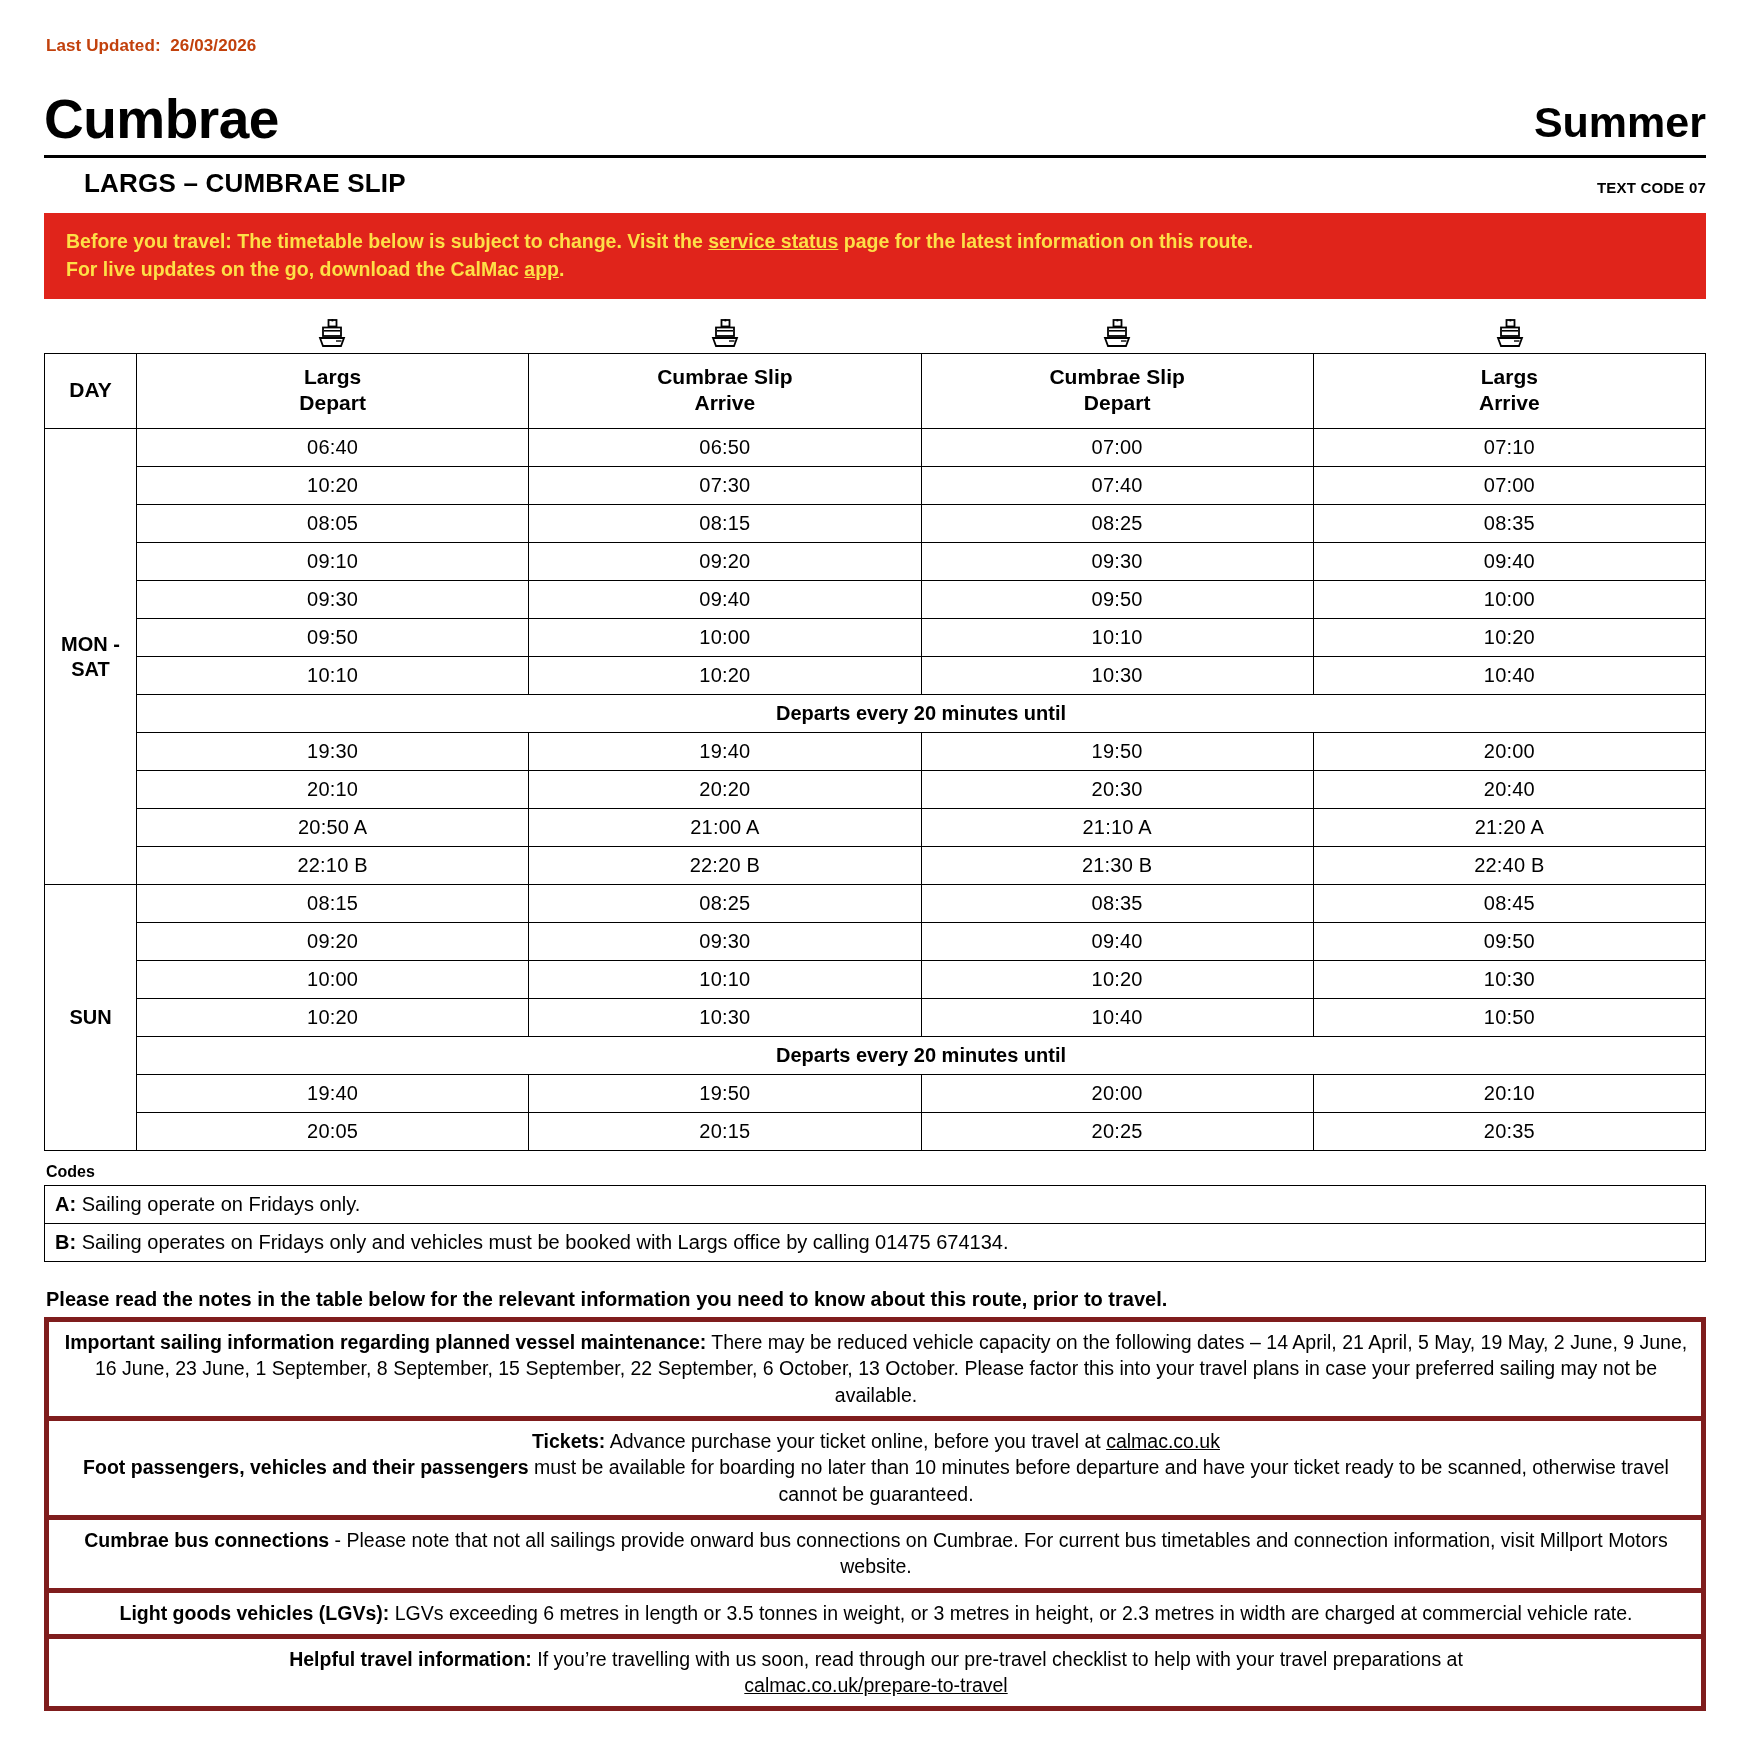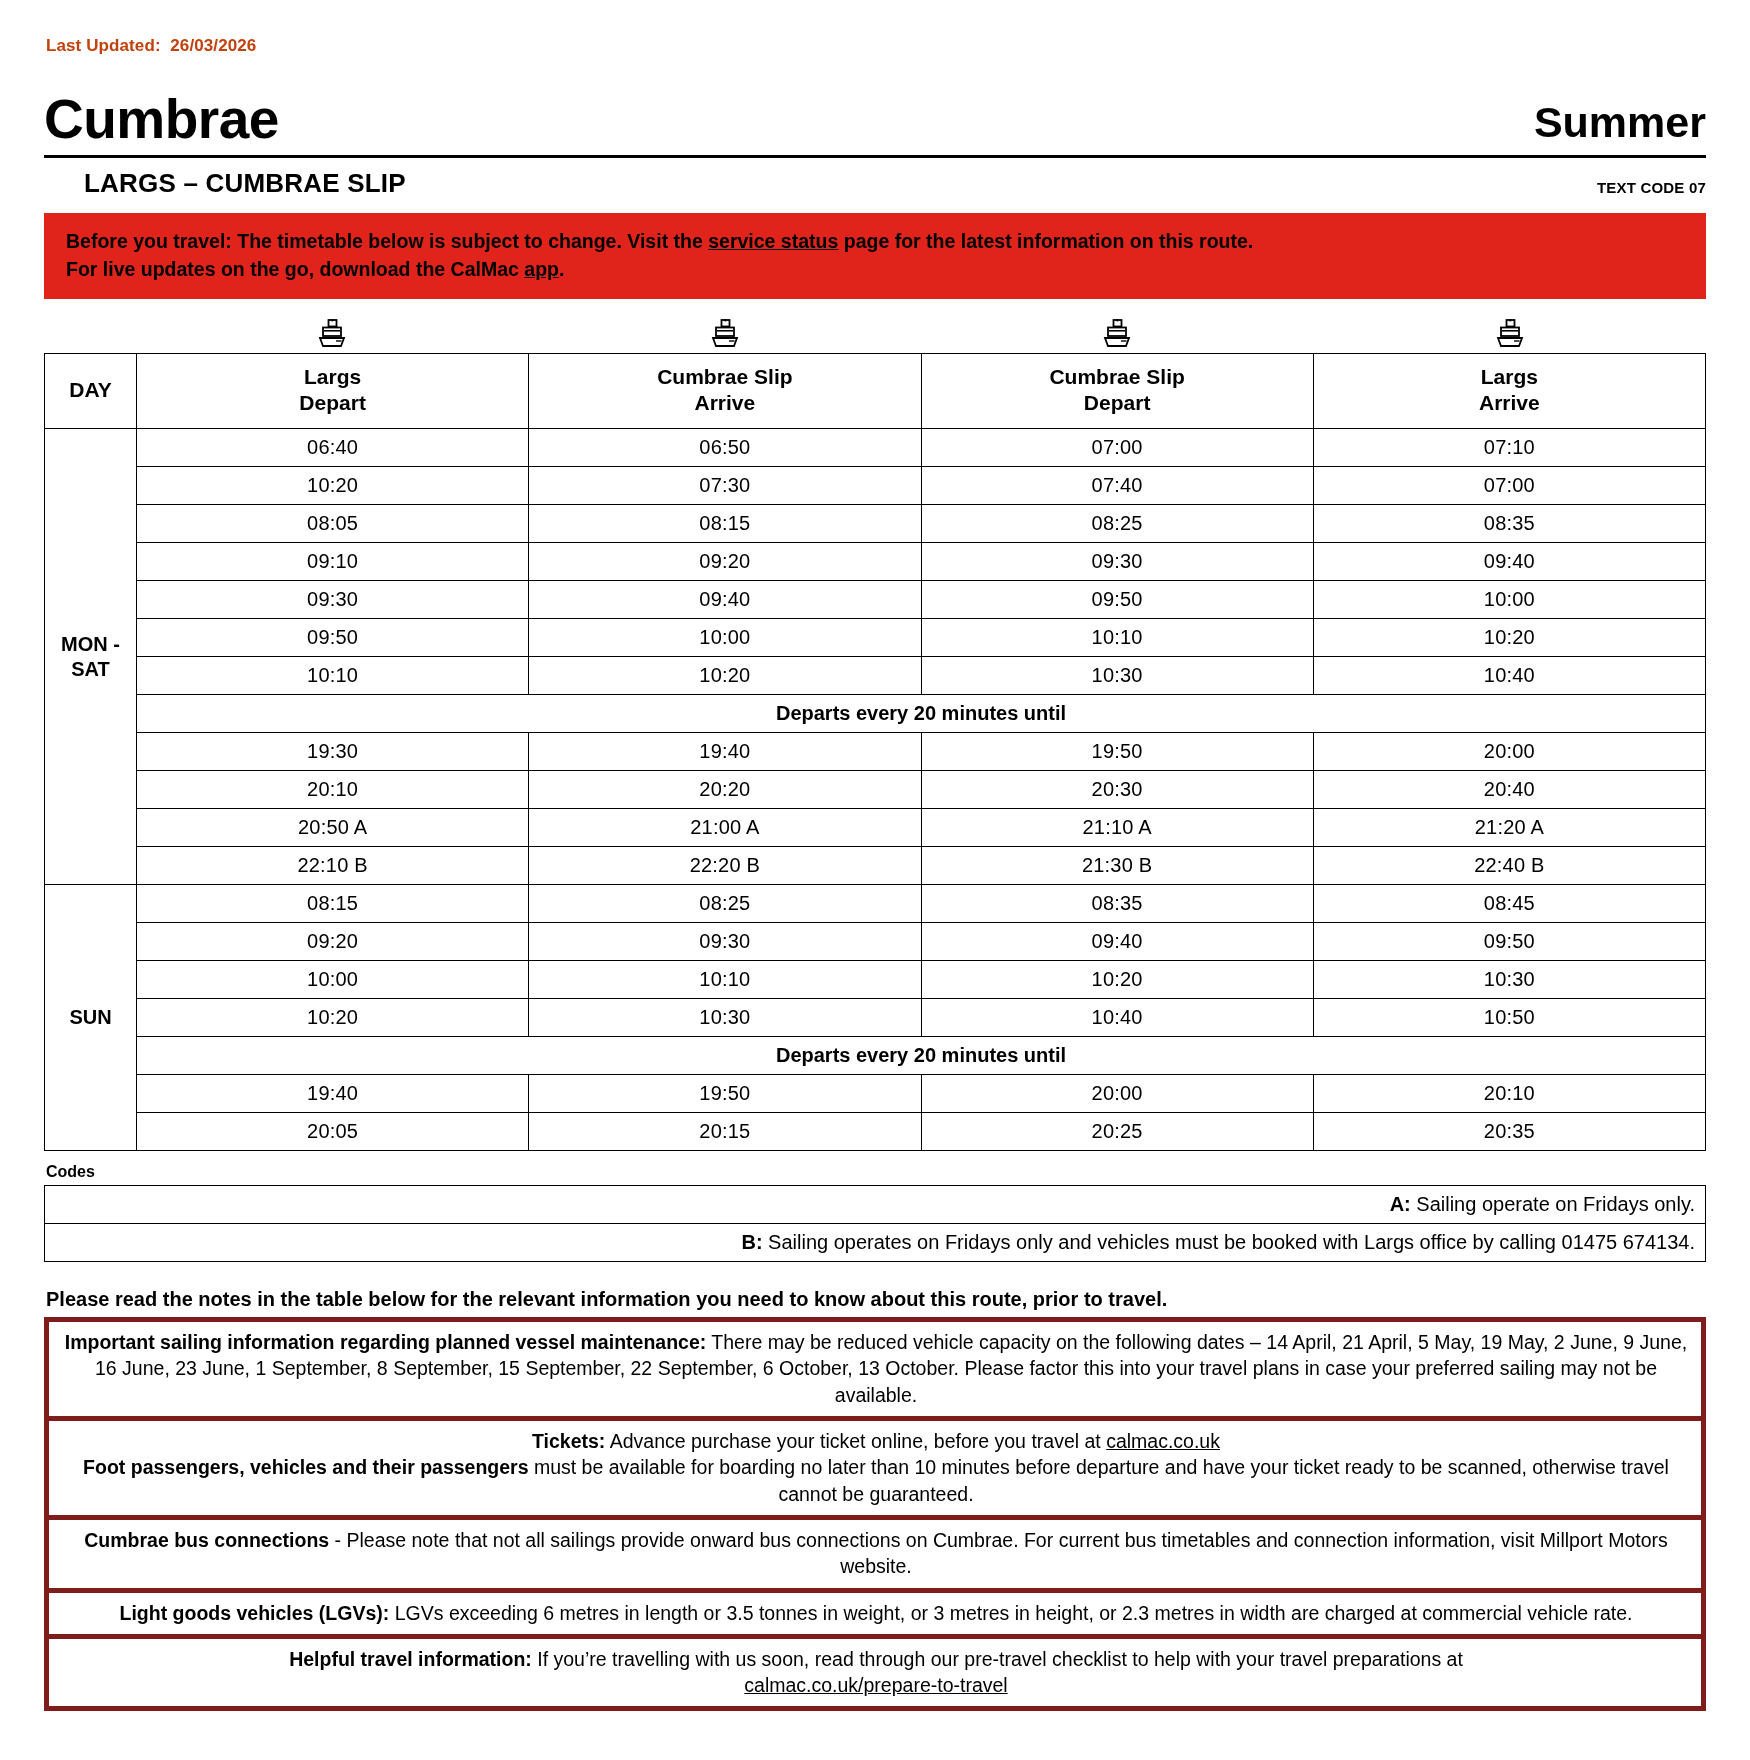--- a/index.html
+++ b/index.html
@@ -67,21 +67,21 @@
   .text-code {
     font-size: 15px;
     font-weight: bold;
     letter-spacing: .2px;
     padding-bottom: 3px;
   }
 
   
   .banner {
     background: #e0241b;
-    color: #000000;
+    color: #fde047;
     font-size: 19.5px;
     font-weight: bold;
     line-height: 1.45;
     padding: 14px 22px 15px 22px;
   }
   .banner u { text-decoration: underline; }
 
   
   .icon-row {
     display: flex;
@@ -139,21 +139,21 @@
   }
   table.codes {
     width: 100%;
     border-collapse: collapse;
     table-layout: auto;
   }
   table.codes td {
     border: 1px solid #000;
     font-size: 20px;
     padding: 7px 10px;
-    text-align: right;
+    text-align: left;
     margin-left: 43px;
   }
   table.codes td b { font-weight: bold; }
 
   
   .notes-lead {
     font-size: 20px;
     font-weight: bold;
     margin: 26px 0 6px 2px;
   }

